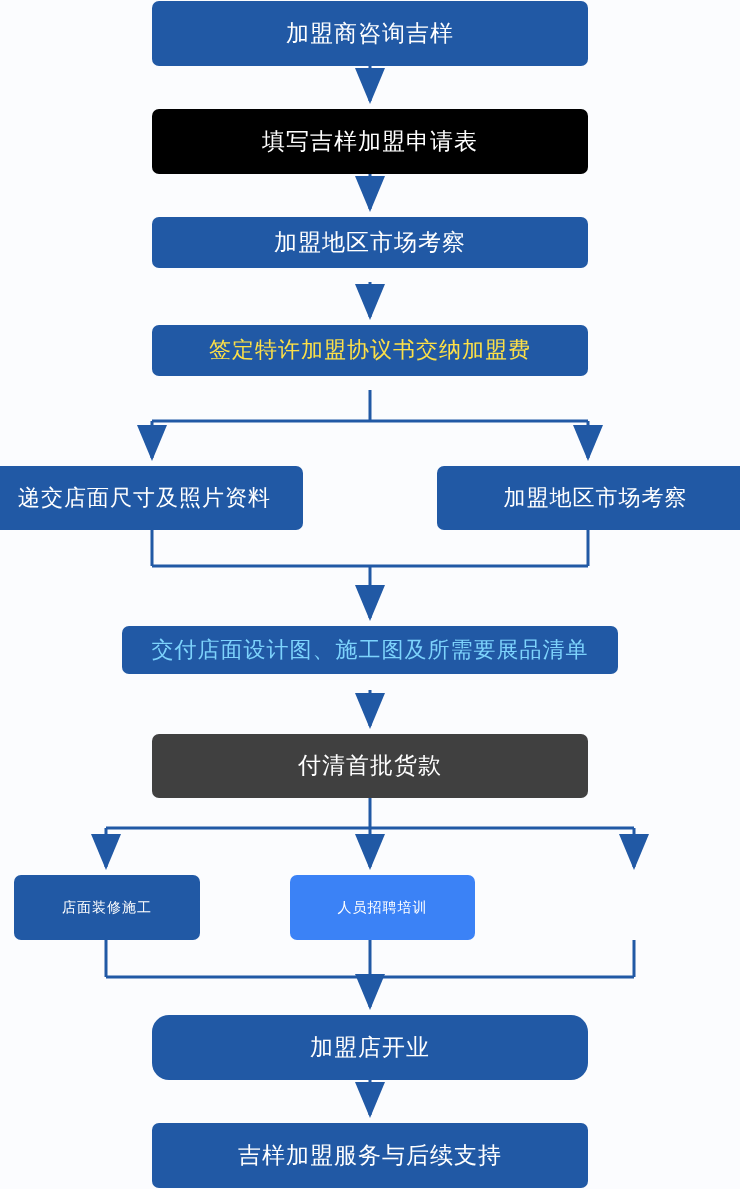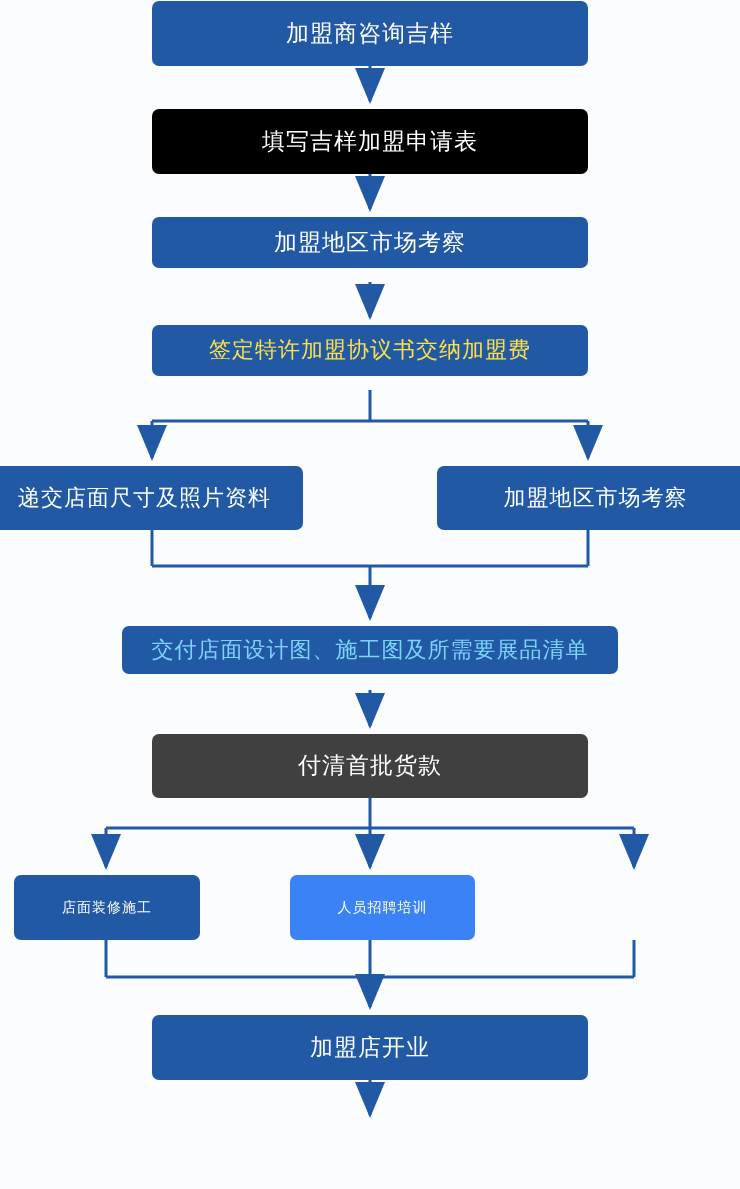--- a/index.html
+++ b/index.html
@@ -121,17 +121,20 @@
   </div>
   <div class="node size-lg" style="left: 152px; top: 734px; width: 436px; height: 64px; background: #404040; color: rgb(255, 255, 255);">
     <span class="node-label">付清首批货款</span>
   </div>
   <div class="node size-sm" style="left: 14px; top: 875px; width: 186px; height: 65px; background: rgb(33, 89, 165); color: rgb(255, 255, 255);">
     <span class="node-label">店面装修施工</span>
   </div>
   <div class="node size-sm" style="left: 278px; top: 875px; width: 185px; height: 65px; background: #3b82f6; color: rgb(255, 255, 255); margin-left: 12px;">
     <span class="node-label">人员招聘培训</span>
   </div>
-  <div class="node size-lg" style="left: 152px; top: 1015px; width: 436px; height: 65px; background: rgb(33, 89, 165); color: rgb(255, 255, 255);">
+  <div class="node size-lg" style="left: 152px; top: 1015px; width: 436px; height: 65px; background: rgb(33, 89, 165); color: rgb(255, 255, 255); border-radius: 17px;">
     <span class="node-label">加盟店开业</span>
+  </div>
+  <div class="node size-lg" style="left: 152px; top: 1123px; width: 436px; height: 65px; background: rgb(33, 89, 165); color: rgb(255, 255, 255);">
+    <span class="node-label">吉样加盟服务与后续支持</span>
   </div>
 
 </div>
 
 </body></html>

